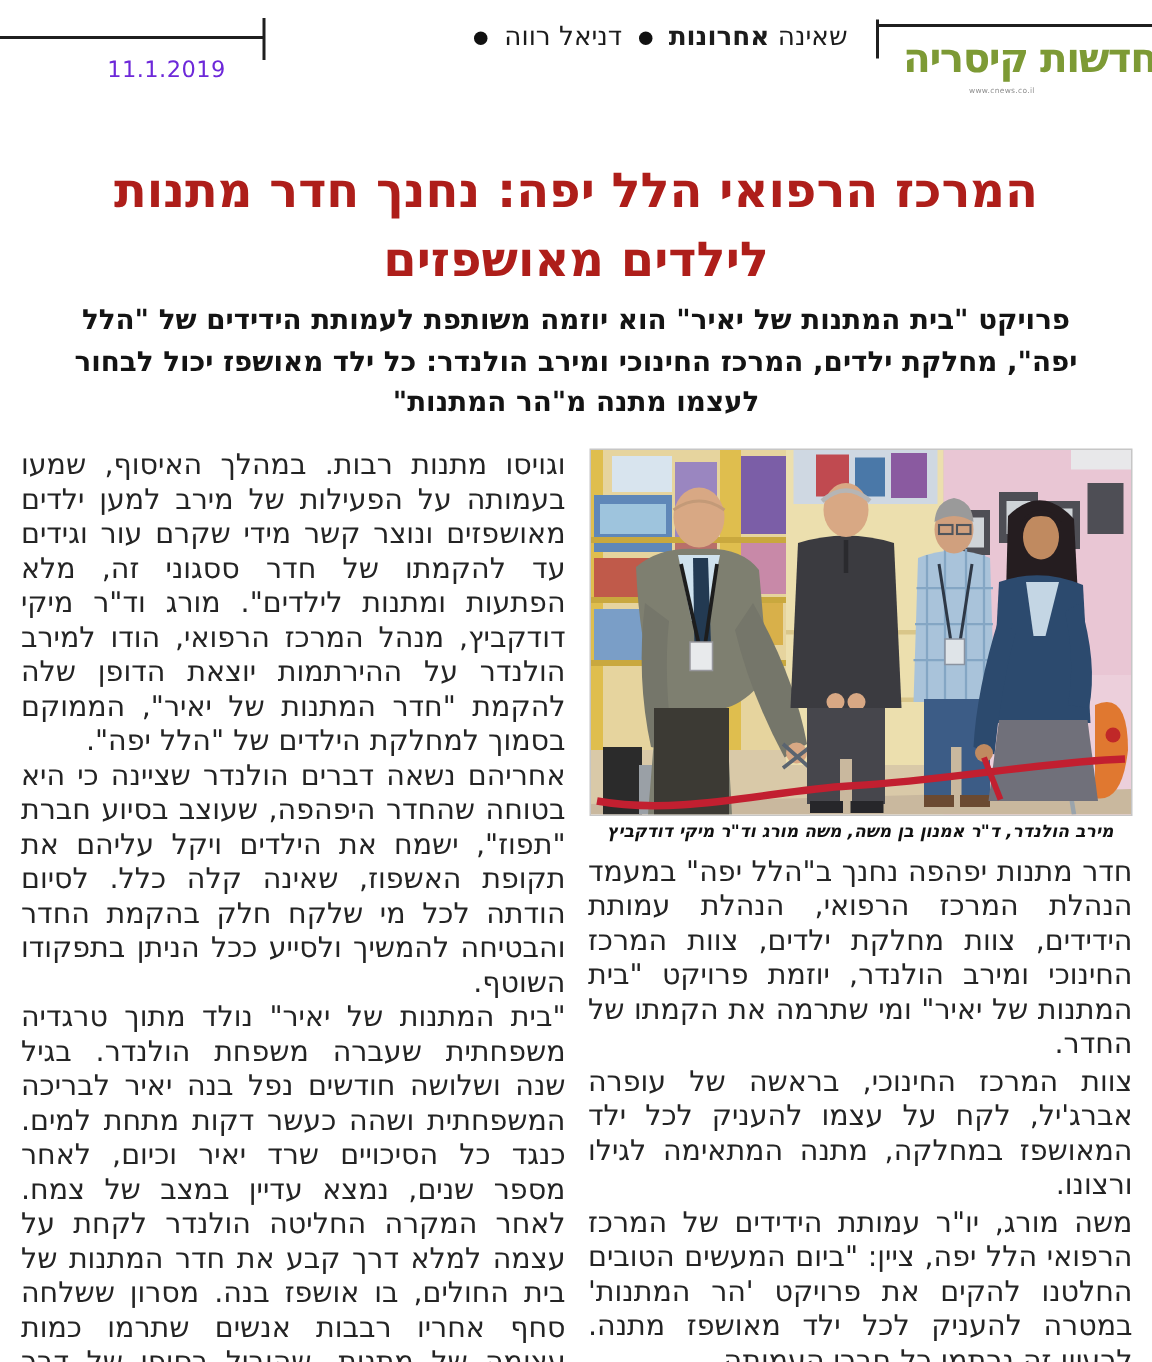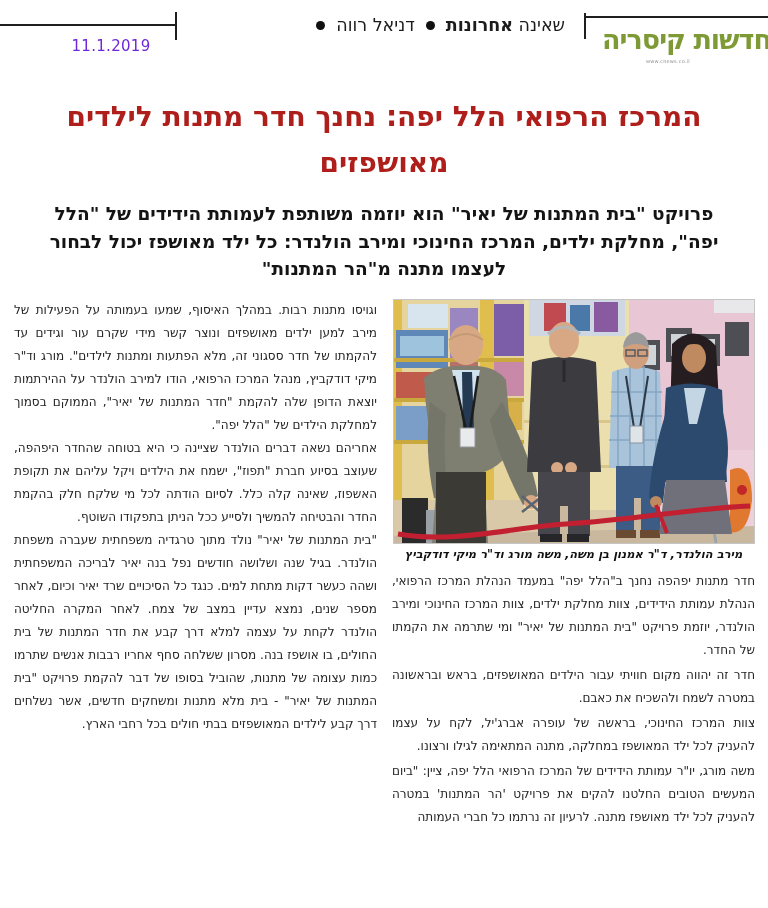--- a/index.html
+++ b/index.html
@@ -29,39 +29,39 @@
   .rule-right  { position: absolute; left: 586px; top: 16px; width: 182px; height: 2px; background: #1f1f1f; }
   .logo        { position: absolute; left: 591px; top: 24px; width: 180px;
                  font-family: "DejaVu Serif", "DejaVu Sans", serif;
                  font-size: 27px; font-weight: 700; direction: rtl; white-space: nowrap;
                  letter-spacing: -1px; }
   .logo-url    { position: absolute; left: 646px; top: 58px; font-size: 5px; color: #8f8f8f;
                  letter-spacing: .2px; }
 
   
   .headline {
-    position: absolute; top: 90px; left: 12px; right: 12px; margin: 4px;
+    position: absolute; top: 90px; left: 12px; right: 12px; margin: 14px;
     direction: rtl; text-align: center;
-    font-size: 28px; line-height: 46px; font-weight: 700;
+    font-size: 32px; line-height: 46px; font-weight: 700;
   }
   .subhead {
     position: absolute; top: 200px; left: 38px; right: 38px; margin: 0;
     direction: rtl; text-align: center;
     font-size: 18.5px; line-height: 27.5px; font-weight: 700; color: #141414;
   }
 
   
   .columns {
     position: absolute; top: 299px; left: 14px; right: 13px; bottom: 0;
     display: flex; direction: rtl; gap: 15px;
   }
   .col { width: 363px; }
   .col p {
     margin: 0; direction: rtl; text-align: justify;
-    font-size: 12px; line-height: 23px; color: #242424;
+    font-size: 19px; line-height: 23px; color: #242424;
   }
   figure { margin: 0 0 8px 0; }
   .photo-frame { width: 362px; height: 245px; border: 1px solid #c6c6c6; display: block; }
   figcaption {
     direction: rtl; text-align: center;
     font-size: 11.5px; line-height: 15px; font-weight: 700; font-style: italic;
     color: #111; padding-top: 3px;
   }
   .col-first p { margin-top: 2px; }
 </style>
@@ -210,21 +210,20 @@
           </g>
 
           <g>
             <path d="M4,234 C60,244 120,227 172,224 C240,220 300,208 356,206" stroke="#c21f30" stroke-width="5" fill="none"></path>
             <path d="M262,205 L273,233" stroke="#c21f30" stroke-width="4" fill="none"></path>
           </g>
         </svg>
         <figcaption>מירב הולנדר, ד"ר אמנון בן משה, משה מורג וד"ר מיקי דודקביץ</figcaption>
       </figure>
       <p>חדר מתנות יפהפה נחנך ב"הלל יפה" במעמד הנהלת המרכז הרפואי, הנהלת עמותת הידידים, צוות מחלקת ילדים, צוות המרכז החינוכי ומירב הולנדר, יוזמת פרויקט "בית המתנות של יאיר" ומי שתרמה את הקמתו של החדר.</p>
-      <p>חדר זה יהווה מקום חוויתי עבור הילדים המאושפזים, בראש ובראשונה במטרה לשמח ולהשכיח את כאבם.</p>
       <p>צוות המרכז החינוכי, בראשה של עופרה אברג'יל, לקח על עצמו להעניק לכל ילד המאושפז במחלקה, מתנה המתאימה לגילו ורצונו.</p>
       <p>משה מורג, יו"ר עמותת הידידים של המרכז הרפואי הלל יפה, ציין: "ביום המעשים הטובים החלטנו להקים את פרויקט 'הר המתנות' במטרה להעניק לכל ילד מאושפז מתנה. לרעיון זה נרתמו כל חברי העמותה</p>
     </div>
 
     <div class="col col-second">
       <p>וגויסו מתנות רבות. במהלך האיסוף, שמעו בעמותה על הפעילות של מירב למען ילדים מאושפזים ונוצר קשר מידי שקרם עור וגידים עד להקמתו של חדר ססגוני זה, מלא הפתעות ומתנות לילדים". מורג וד"ר מיקי דודקביץ, מנהל המרכז הרפואי, הודו למירב הולנדר על ההירתמות יוצאת הדופן שלה להקמת "חדר המתנות של יאיר", הממוקם בסמוך למחלקת הילדים של "הלל יפה".</p>
       <p>אחריהם נשאה דברים הולנדר שציינה כי היא בטוחה שהחדר היפהפה, שעוצב בסיוע חברת "תפוז", ישמח את הילדים ויקל עליהם את תקופת האשפוז, שאינה קלה כלל. לסיום הודתה לכל מי שלקח חלק בהקמת החדר והבטיחה להמשיך ולסייע ככל הניתן בתפקודו השוטף.</p>
       <p>"בית המתנות של יאיר" נולד מתוך טרגדיה משפחתית שעברה משפחת הולנדר. בגיל שנה ושלושה חודשים נפל בנה יאיר לבריכה המשפחתית ושהה כעשר דקות מתחת למים. כנגד כל הסיכויים שרד יאיר וכיום, לאחר מספר שנים, נמצא עדיין במצב של צמח. לאחר המקרה החליטה הולנדר לקחת על עצמה למלא דרך קבע את חדר המתנות של בית החולים, בו אושפז בנה. מסרון ששלחה סחף אחריו רבבות אנשים שתרמו כמות עצומה של מתנות, שהוביל בסופו של דבר להקמת פרויקט "בית המתנות של יאיר" - בית מלא מתנות ומשחקים חדשים, אשר נשלחים דרך קבע לילדים המאושפזים בבתי חולים בכל רחבי הארץ.</p>
     </div>
 

